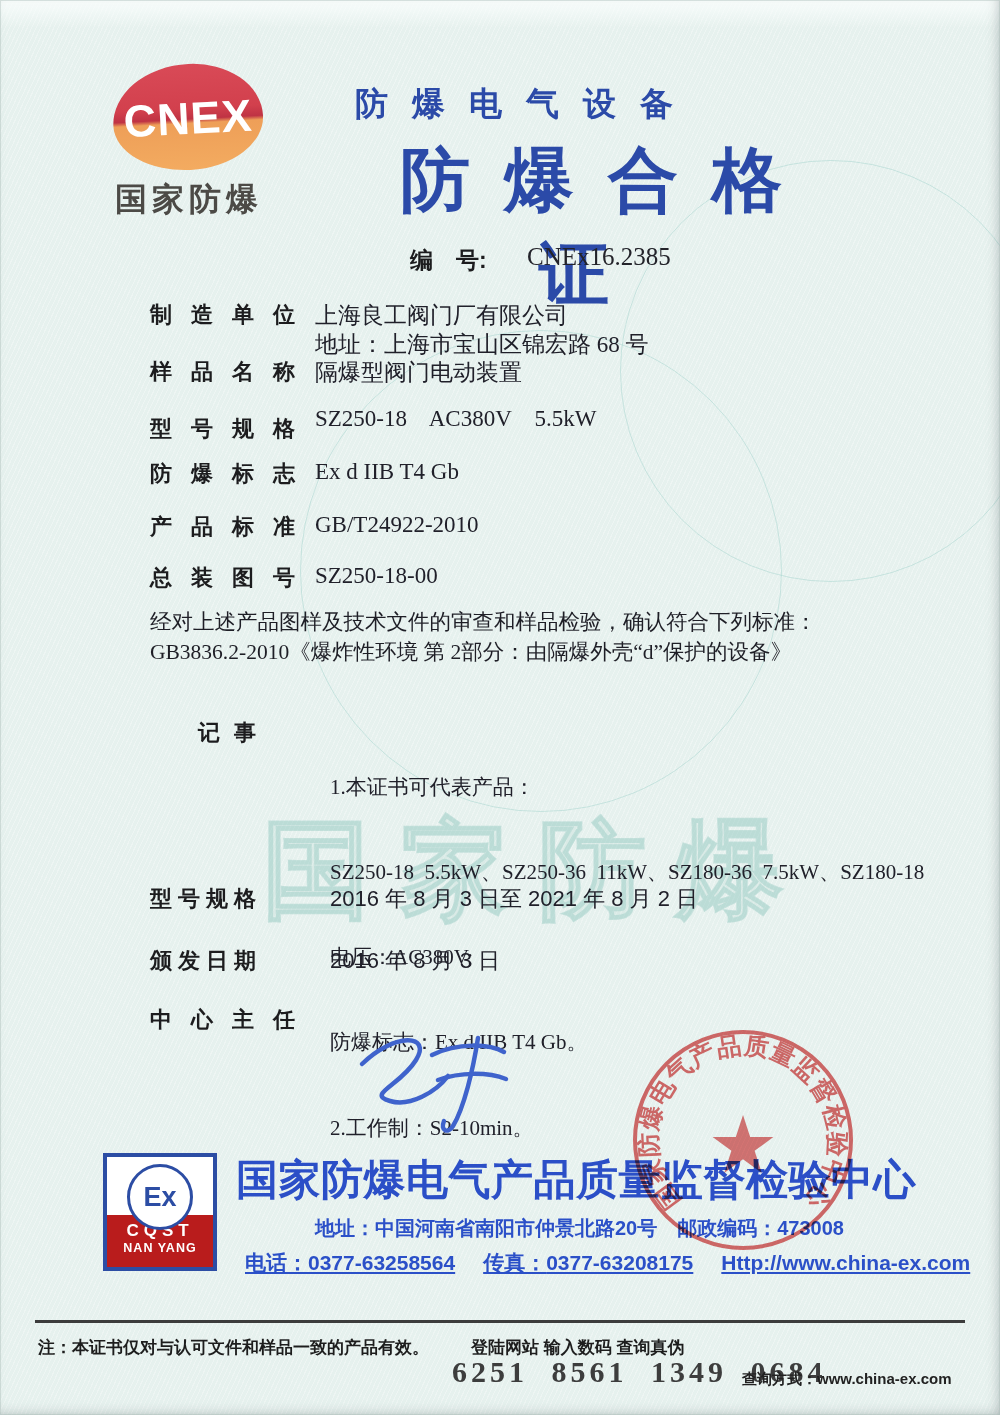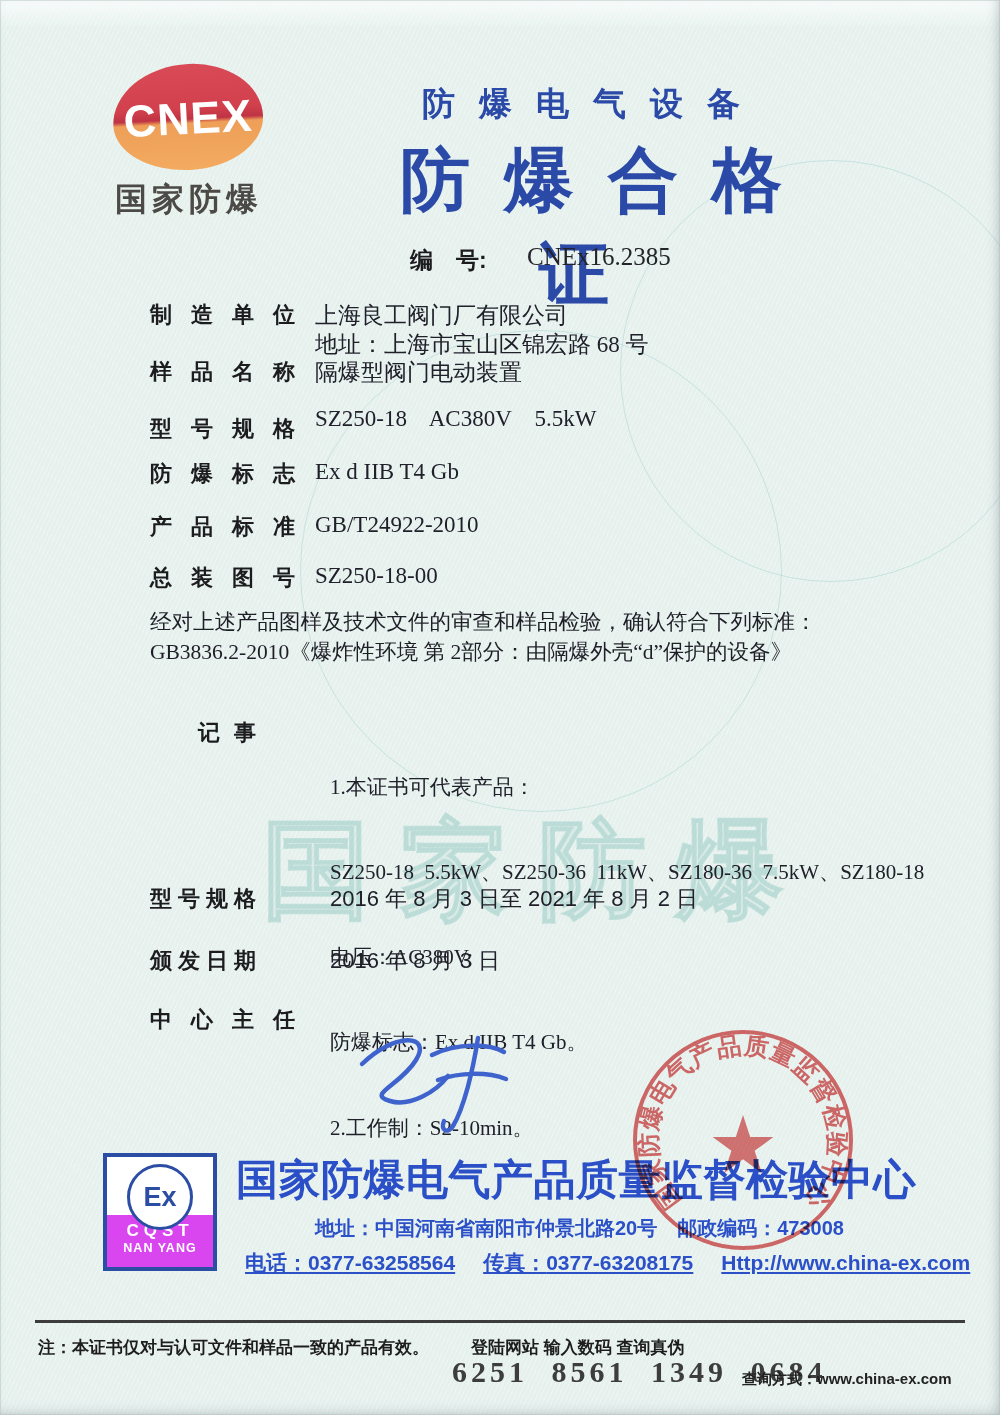--- a/index.html
+++ b/index.html
@@ -20,21 +20,21 @@
   .watermark{position:absolute;z-index:0;font-weight:bold;font-family:"Liberation Sans",sans-serif;
     font-size:108px;letter-spacing:30px;color:rgba(165,212,202,.20);-webkit-text-stroke:1.5px rgba(125,190,180,.32);}
 
   
   .cnex-logo{left:113px;top:64px;width:150px;height:106px;border-radius:52% 48% 50% 50%/55% 52% 48% 45%;
     transform:rotate(-3deg);z-index:2;display:flex;align-items:center;justify-content:center;
     background:linear-gradient(180deg,#d94a57 0%,#d2404d 42%,#bf3344 52%,#ee9f58 56%,#f3ab60 100%);}
   .cnex-logo span{color:#fff;font-family:"Liberation Sans",sans-serif;font-weight:bold;font-size:45px;letter-spacing:1px;margin-top:4px;}
   .cnex-caption{left:113px;top:178px;width:152px;text-align:center;font-family:"Liberation Sans",sans-serif;
     font-weight:bold;font-size:32px;letter-spacing:5px;color:#4c4a46;z-index:2;}
-  .doc-type{left:331px;top:82px;width:500px;text-align:center;font-family:"Liberation Sans",sans-serif;
+  .doc-type{left:331px;top:82px;width:500px;text-align:left;font-family:"Liberation Sans",sans-serif;
     font-weight:bold;font-size:33px;letter-spacing:24px;text-indent:24px;z-index:2;}
   .page-title{left:331px;top:134px;width:520px;text-align:center;font-family:"Liberation Sans",sans-serif;
     font-weight:bold;font-size:70px;letter-spacing:34px;text-indent:34px;z-index:2;}
   .cert-no-label{left:410px;top:245px;font-family:"Liberation Sans",sans-serif;font-weight:bold;font-size:23px;color:#1c1c1e;z-index:2;}
   .cert-no-value{left:527px;top:243px;font-size:25px;color:#23232a;z-index:2;}
 
   
   .lbl{position:absolute;left:150px;font-family:"Liberation Sans",sans-serif;font-weight:bold;
     font-size:22px;color:#1c1c1e;letter-spacing:19px;z-index:2;white-space:pre;}
   .lbl.tight{letter-spacing:6px;}
@@ -43,21 +43,21 @@
 
   .statement{left:150px;top:608px;width:720px;font-size:21.5px;line-height:29.5px;color:#1e1e26;z-index:2;}
   .remarks{left:330px;top:716px;width:600px;font-size:21px;line-height:28.4px;color:#20202a;z-index:2;white-space:pre;}
 
   
   .signature{left:340px;top:1022px;z-index:3;}
   .stamp{left:630px;top:1027px;z-index:5;opacity:.9;mix-blend-mode:multiply;}
 
   
   .cqst-logo{left:103px;top:1153px;width:114px;height:118px;border:4px solid #2c4da4;background:#fff;box-sizing:border-box;z-index:2;}
-  .cqst-band{position:absolute;left:0;right:0;bottom:0;height:52px;background:#d946ef;text-align:center;
+  .cqst-band{position:absolute;left:0;right:0;bottom:0;height:52px;background:#b91c1c;text-align:center;
     font-family:"Liberation Sans",sans-serif;color:#fff;}
   .cqst-acronym{display:block;margin-top:6px;font-size:17px;font-weight:bold;letter-spacing:5px;}
   .cqst-city{display:block;font-size:12.5px;font-weight:bold;letter-spacing:1px;}
   .cqst-circle{position:absolute;left:50%;top:7px;transform:translateX(-50%);width:60px;height:60px;
     border:3px solid #2c4da4;border-radius:50%;background:#fff;display:flex;align-items:center;justify-content:center;}
   .cqst-circle span{color:#2c4da4;font-family:"Liberation Sans",sans-serif;font-weight:bold;font-size:27px;}
   .issuer-name{left:236px;top:1152px;width:700px;font-weight:bold;font-size:42px;color:#2b4fc7;z-index:2;letter-spacing:0.5px;}
   .issuer-line{position:absolute;font-family:"Liberation Sans",sans-serif;font-weight:bold;color:#2b50c8;z-index:2;}
   .addr-line{left:315px;top:1215px;font-size:20px;}
   .phone-line{left:245px;top:1249px;font-size:21px;text-decoration:underline;}

